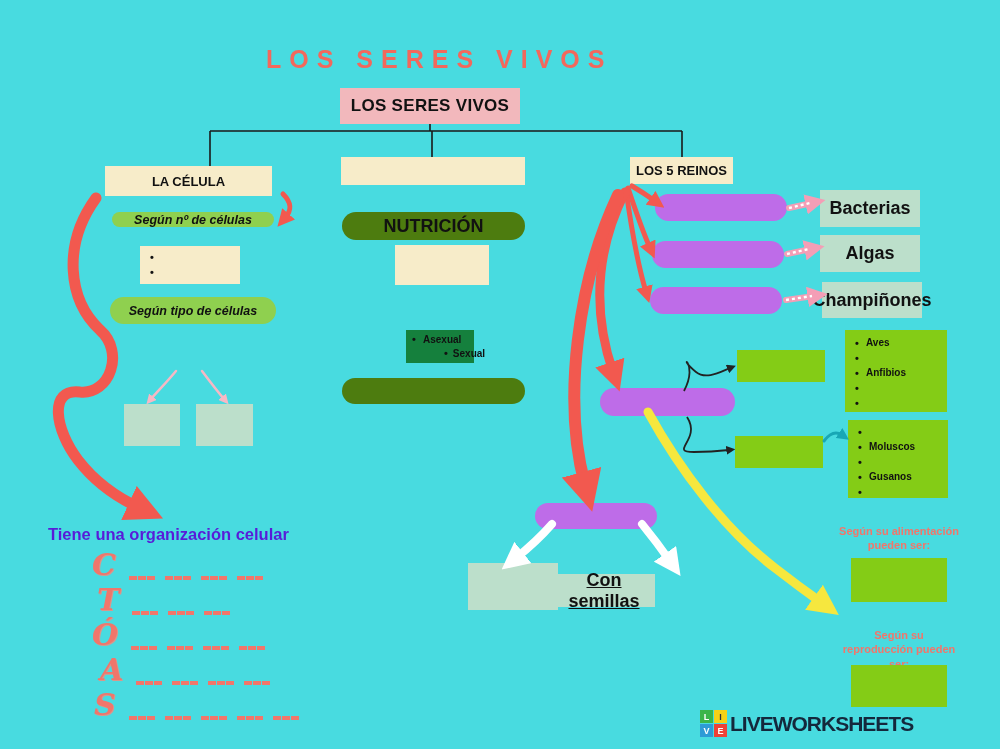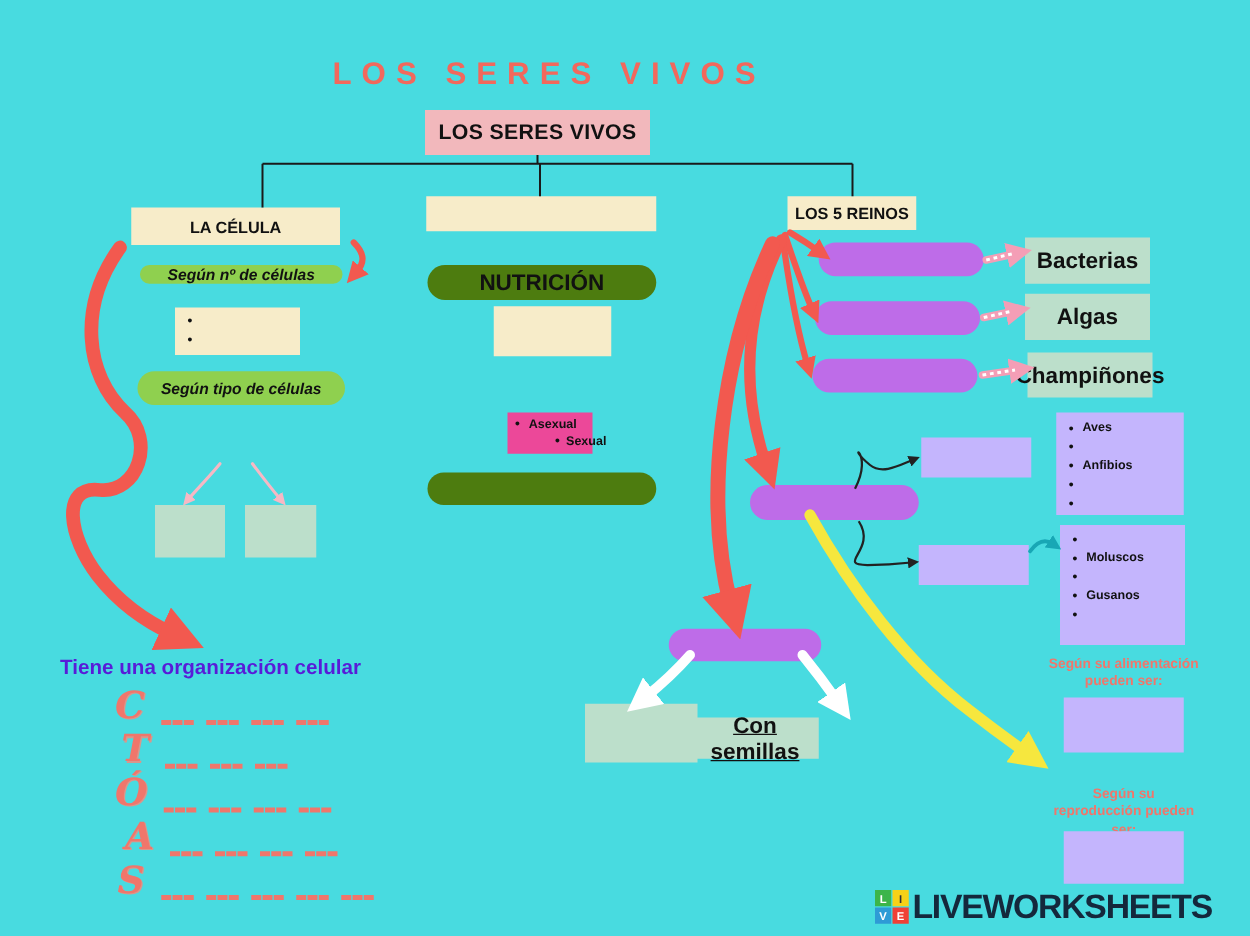--- a/index.html
+++ b/index.html
@@ -4,23 +4,23 @@
 <style>
   html,body{margin:0;padding:0;}
   .canvas{
     position:relative;width:1000px;height:749px;overflow:hidden;
     background:#48DBE0;
     font-family:"Liberation Sans",sans-serif;
   }
   .abs{position:absolute;box-sizing:border-box;}
   .center{display:flex;align-items:center;justify-content:center;text-align:center;}
   .box-cream{background:#F7ECC9;}
-  .box-peach{background:#c4b5fd;}
+  .box-peach{background:#84cc16;}
   .box-mint{background:#BCDFCB;}
-  .box-white{background:#ec4899;}
+  .box-white{background:#15803d;}
   .box-pink{background:#F2B8BC;}
   .pill{border-radius:14px;}
   .pill-green{background:#8FD04F;}
   .pill-yellow{background:#4d7c0f;}
   .pill-purple{background:#BE6CE8;}
   .t-root{font-size:17px;font-weight:bold;color:#111;letter-spacing:.3px;}
   .t-branch{font-size:13px;font-weight:bold;color:#111;}
   .t-pill{font-size:18px;font-weight:bold;color:#111;}
   .t-pill-i{font-size:12.5px;font-weight:bold;font-style:italic;color:#111;}
   .t-small{font-size:10px;font-weight:bold;color:#111;}
@@ -43,21 +43,21 @@
   .dot{width:8px;text-align:center;font-weight:bold;color:#111;font-size:11px;}
   .dot::before{content:"•";}
   .dot-orange{color:#F2843B;}
   .logo{display:flex;align-items:center;gap:3px;}
   .tiles{display:grid;grid-template-columns:13px 13px;grid-template-rows:13px 13px;gap:1px;}
   .tile{display:flex;align-items:center;justify-content:center;font-size:9px;font-weight:bold;color:#fff;}
   .tl{background:#3CB54A;}
   .ti{background:#F7D117;color:#333;}
   .tv{background:#2E9BD6;}
   .te{background:#EF4136;}
-  .brand{font-size:27px;font-weight:800;letter-spacing:-1px;color:#14283C;}
+  .brand{font-size:21px;font-weight:800;letter-spacing:-1px;color:#14283C;}
   svg.arrows{position:absolute;left:0;top:0;pointer-events:none;}
 </style>
 </head>
 <body>
 
 <div class="canvas">
 
   <div class="abs decor-title" style="left:266px;top:45px;">LOS SERES VIVOS</div>
 
   <div class="abs box-pink center t-root" style="left:340px;top:88px;width:180px;height:36px;">LOS SERES VIVOS</div>
@@ -135,21 +135,21 @@
         <span></span>
       </div>
     <div class="list-row">
         <span class="dot"></span>
         <span></span>
       </div>
   </div>
 
   <div class="abs box-peach" style="left:735px;top:436px;width:88px;height:32px;"></div>
 
-  <div class="abs box-peach" style="left:848px;top:420px;width:100px;height:96px;padding-top:4px;">
+  <div class="abs box-peach" style="left:848px;top:420px;width:100px;height:78px;padding-top:4px;">
     <div class="list-row">
         <span class="dot"></span>
         <span></span>
       </div>
     <div class="list-row">
         <span class="dot"></span>
         <span class="t-small">Moluscos</span>
       </div>
     <div class="list-row">
         <span class="dot"></span>

